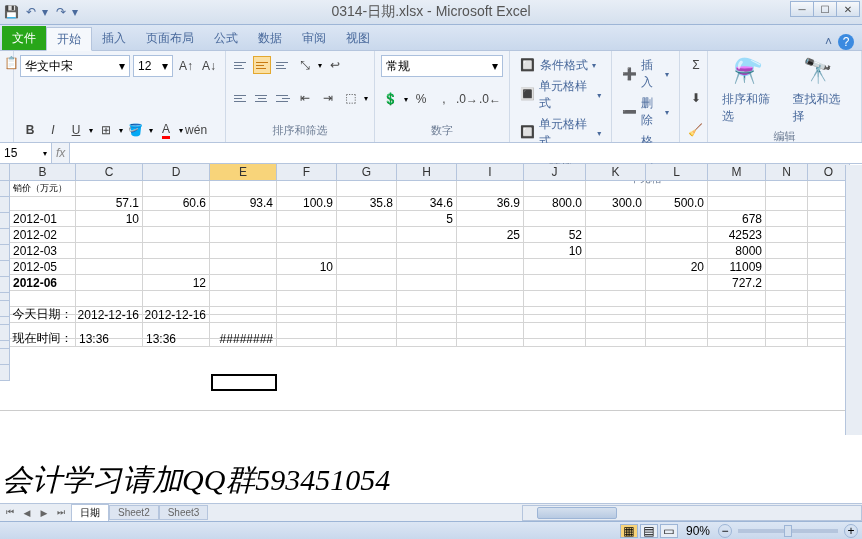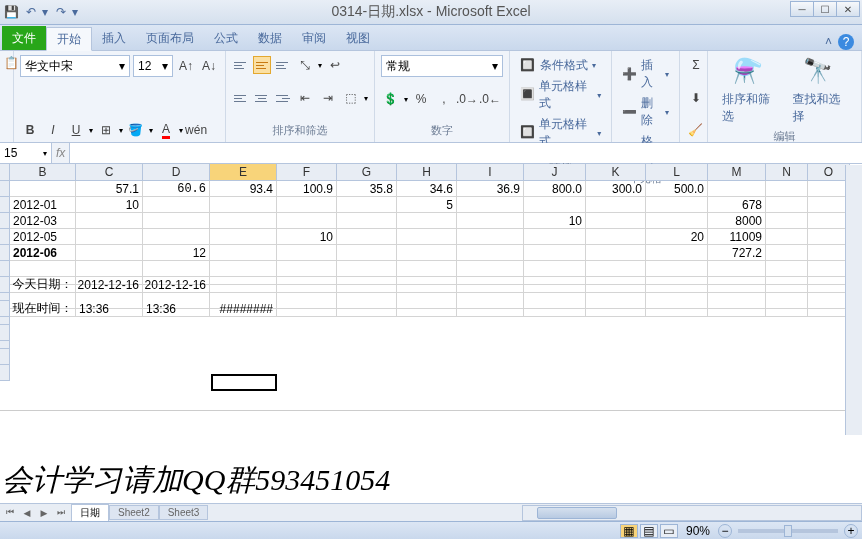--- a/index.html
+++ b/index.html
@@ -293,24 +293,40 @@
       <div class="rh"></div>
       <div class="rh" style="height: 8px;"></div>
       <div class="rh"></div>
       <div class="rh" style="height: 8px;"></div>
       <div class="rh"></div>
       <div class="rh" style="height: 8px;"></div>
       <div class="rh"></div>
       <div class="rh"></div>
     </div>
   <div class="cells" id="cells">
+      <div class="crow" style="height: 14px;">
+        <div class="cell l" style="width: 66px; font-size: 9px;">销价（万元）</div>
+        <div class="cell" style="width: 67px;"></div>
+        <div class="cell" style="width: 67px;"></div>
+        <div class="cell" style="width: 67px;"></div>
+        <div class="cell" style="width: 60px;"></div>
+        <div class="cell" style="width: 60px;"></div>
+        <div class="cell" style="width: 60px;"></div>
+        <div class="cell" style="width: 67px;"></div>
+        <div class="cell" style="width: 62px;"></div>
+        <div class="cell" style="width: 60px;"></div>
+        <div class="cell" style="width: 62px;"></div>
+        <div class="cell" style="width: 58px;"></div>
+        <div class="cell" style="width: 42px;"></div>
+        <div class="cell" style="width: 42px;"></div>
+      </div>
       <div class="crow">
         <div class="cell l" style="width: 66px;"></div>
         <div class="cell r" style="width: 67px;">57.1</div>
-        <div class="cell r" style="width: 67px; font-family: Liberation Mono, monospace;">60.6</div>
+        <div class="cell r" style="width: 67px;">60.6</div>
         <div class="cell r" style="width: 67px;">93.4</div>
         <div class="cell r" style="width: 60px;">100.9</div>
         <div class="cell r" style="width: 60px;">35.8</div>
         <div class="cell r" style="width: 60px;">34.6</div>
         <div class="cell r" style="width: 67px;">36.9</div>
         <div class="cell r" style="width: 62px;">800.0</div>
         <div class="cell r" style="width: 60px;">300.0</div>
         <div class="cell r" style="width: 62px;">500.0</div>
         <div class="cell r" style="width: 58px;"></div>
         <div class="cell r" style="width: 42px;"></div>
@@ -326,20 +342,36 @@
         <div class="cell r" style="width: 60px;">5</div>
         <div class="cell r" style="width: 67px;"></div>
         <div class="cell r" style="width: 62px;"></div>
         <div class="cell r" style="width: 60px;"></div>
         <div class="cell r" style="width: 62px;"></div>
         <div class="cell r" style="width: 58px;">678</div>
         <div class="cell r" style="width: 42px;"></div>
         <div class="cell r" style="width: 42px;"></div>
       </div>
       <div class="crow">
+        <div class="cell l" style="width: 66px;">2012-02</div>
+        <div class="cell r" style="width: 67px;"></div>
+        <div class="cell r" style="width: 67px;"></div>
+        <div class="cell r" style="width: 67px;"></div>
+        <div class="cell r" style="width: 60px;"></div>
+        <div class="cell r" style="width: 60px;"></div>
+        <div class="cell r" style="width: 60px;"></div>
+        <div class="cell r" style="width: 67px;">25</div>
+        <div class="cell r" style="width: 62px;">52</div>
+        <div class="cell r" style="width: 60px;"></div>
+        <div class="cell r" style="width: 62px;"></div>
+        <div class="cell r" style="width: 58px;">42523</div>
+        <div class="cell r" style="width: 42px;"></div>
+        <div class="cell r" style="width: 42px;"></div>
+      </div>
+      <div class="crow">
         <div class="cell l" style="width: 66px;">2012-03</div>
         <div class="cell r" style="width: 67px;"></div>
         <div class="cell r" style="width: 67px;"></div>
         <div class="cell r" style="width: 67px;"></div>
         <div class="cell r" style="width: 60px;"></div>
         <div class="cell r" style="width: 60px;"></div>
         <div class="cell r" style="width: 60px;"></div>
         <div class="cell r" style="width: 67px;"></div>
         <div class="cell r" style="width: 62px;">10</div>
         <div class="cell r" style="width: 60px;"></div>

